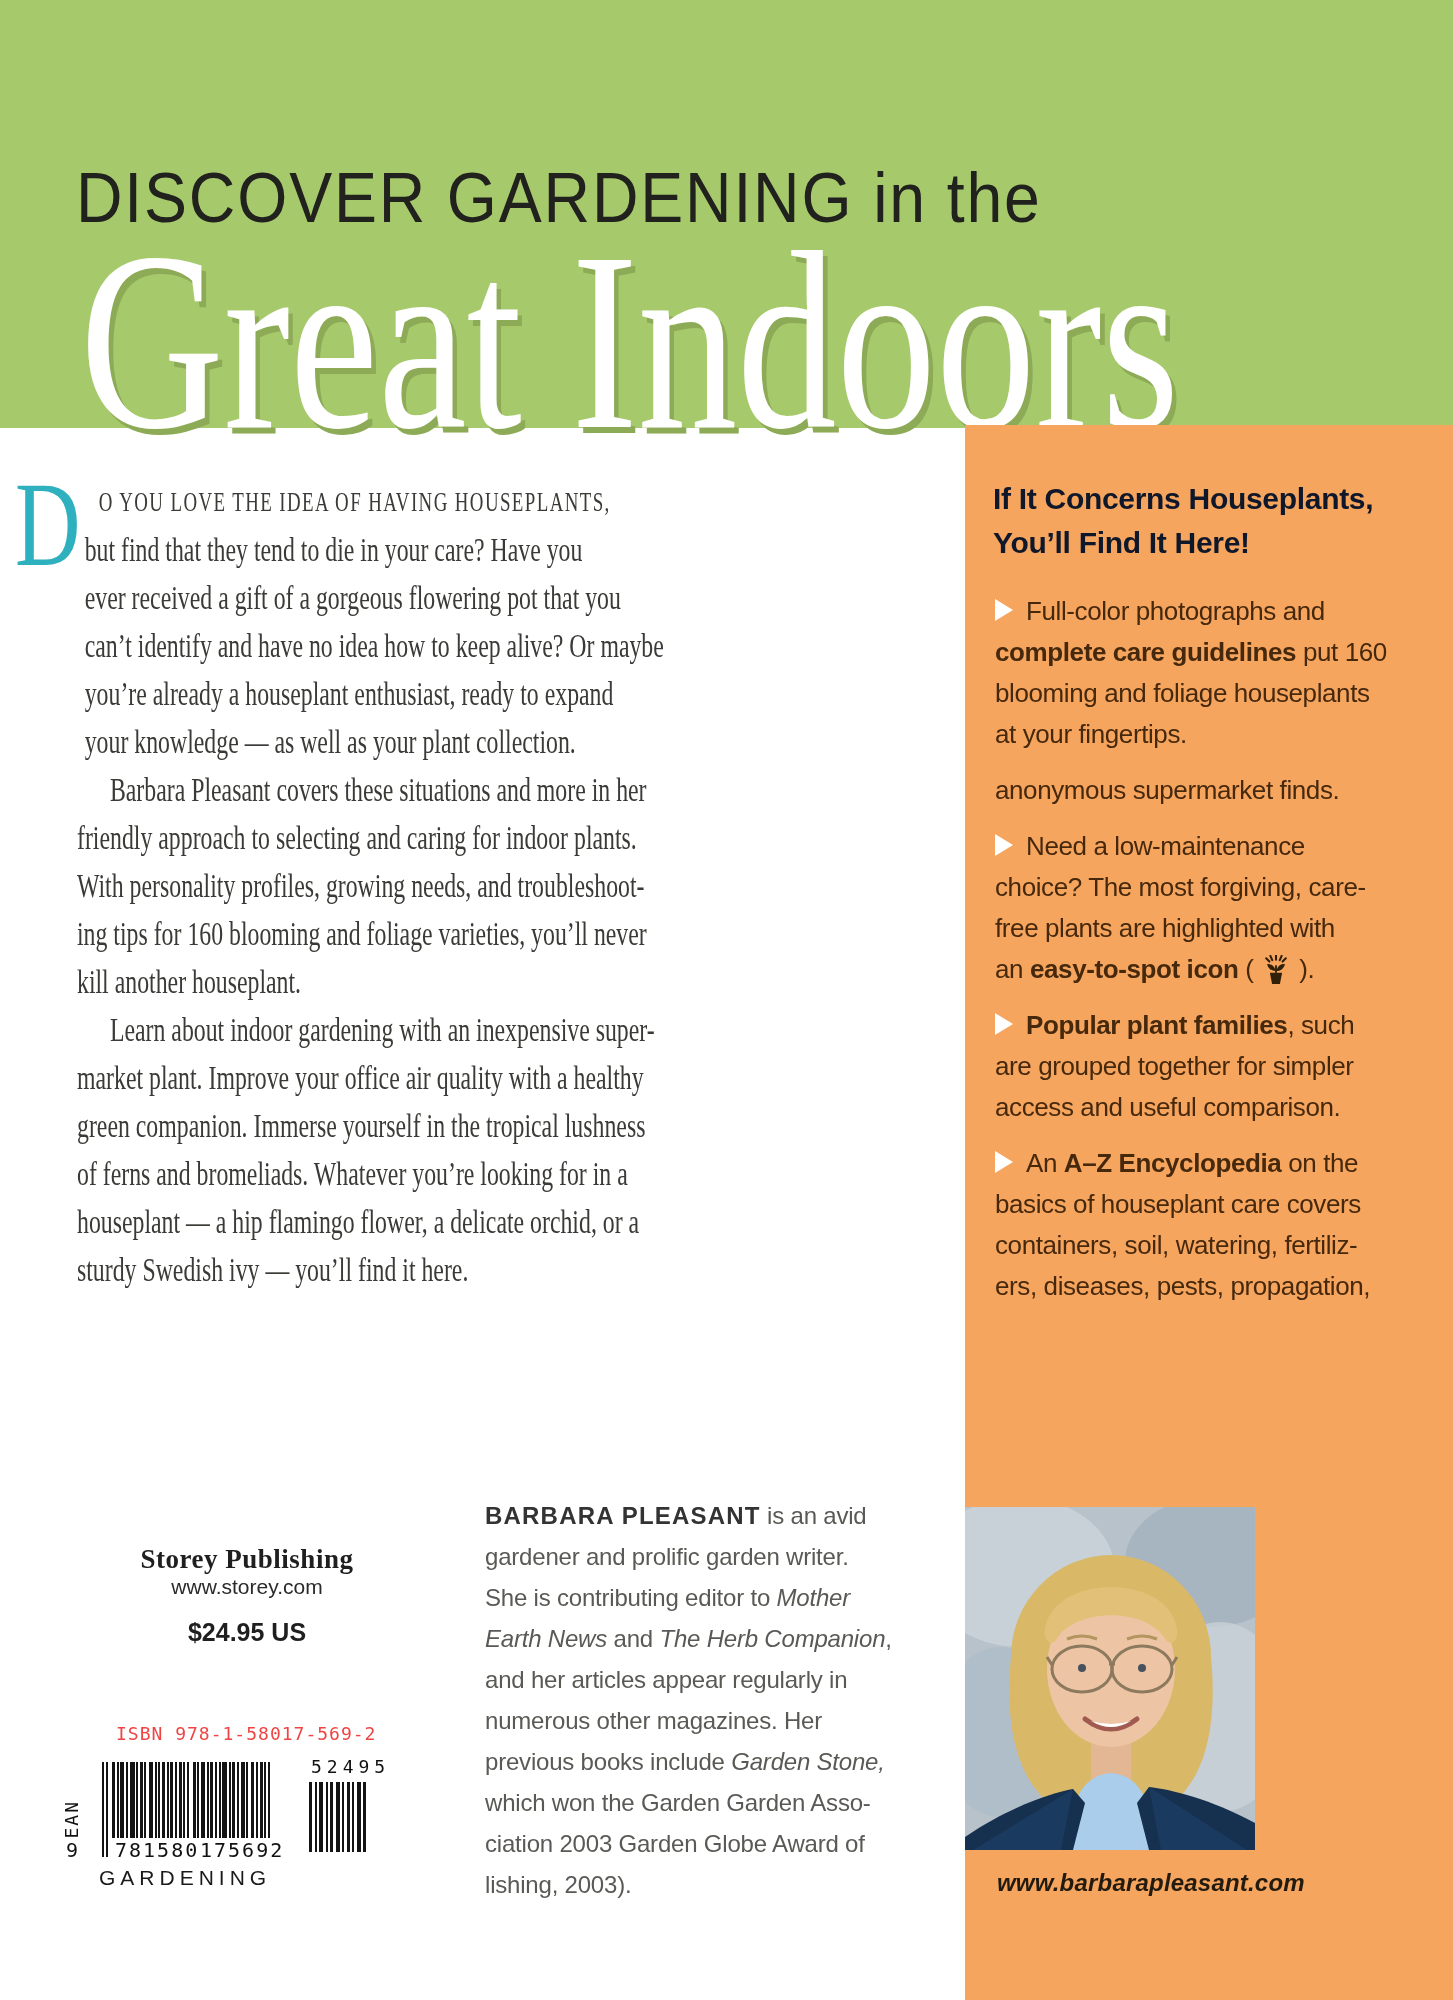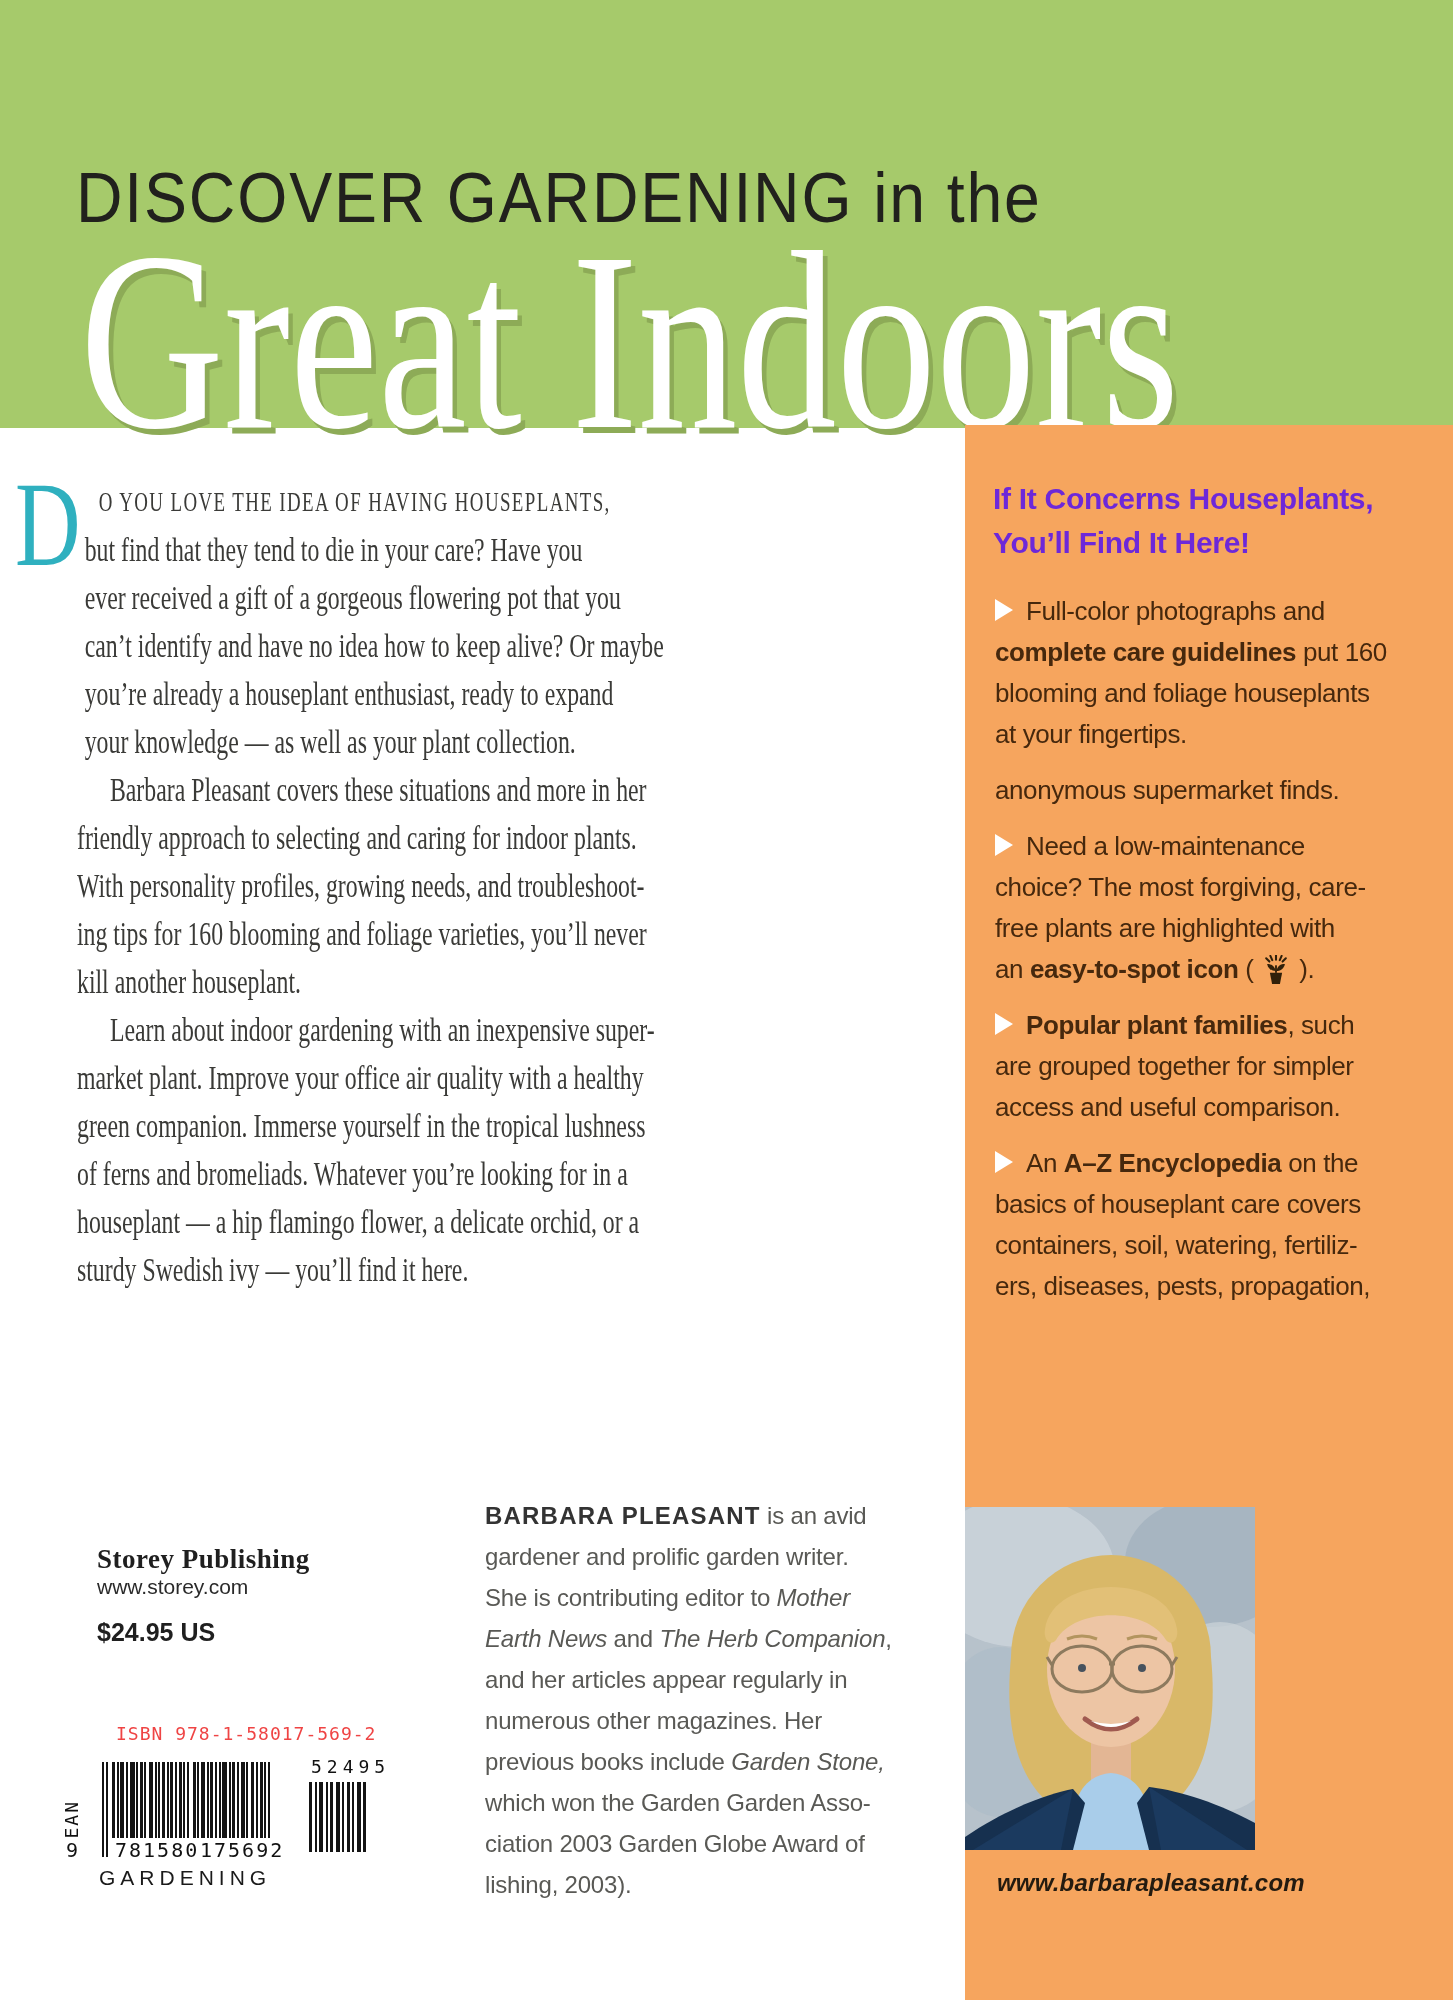--- a/index.html
+++ b/index.html
@@ -19,35 +19,35 @@
           color:var(--teal_dropcap,#2fb0bf);transform:scaleX(.75);transform-origin:left top;}
   .intro{position:absolute;left:77px;top:478px;width:940px;transform:scaleX(.70);
           transform-origin:left top;font-size:34px;line-height:48px;color:var(--body_text,#3a3a37);}
   .intro .ln{white-space:nowrap;}
   .intro .sc{font-size:27px;letter-spacing:2px;padding-left:31px;}
   .intro .p1pad{padding-left:11px;}
   .intro .ind{text-indent:47px;}
   
   .panel{position:absolute;left:965px;top:425px;width:488px;height:1575px;background:var(--orange_panel,#f6a55e);}
   .panel-heading{margin:52px 20px 0 28px;font-family:"Liberation Sans",sans-serif;font-weight:bold;
-          font-size:30px;line-height:44px;color:#6d28d9;letter-spacing:-.3px;}
+          font-size:30px;line-height:44px;color:#0f172a;letter-spacing:-.3px;}
   #bullets{margin:26px 18px 0 30px;font-family:"Liberation Sans",sans-serif;font-size:26px;
           line-height:41px;color:var(--sidebar_text,#46280d);letter-spacing:-.4px;}
   .bullet{margin-bottom:15px;}
   .bline{white-space:nowrap;}
   .b{font-weight:bold;}
   .tri{display:inline-block;width:0;height:0;border-top:11px solid transparent;
           border-bottom:11px solid transparent;border-left:18px solid #ffffff;
           margin-right:13px;transform:translateY(1px);}
   .plant-ic svg{vertical-align:-7px;}
   .photo{position:absolute;left:965px;top:1507px;width:290px;height:343px;overflow:hidden;}
   .website{position:absolute;left:997px;top:1869px;font-family:"Liberation Sans",sans-serif;
           font-style:italic;font-weight:bold;font-size:24px;color:#241b10;letter-spacing:.2px;}
   
-  .pub{position:absolute;left:97px;top:1544px;width:300px;text-align:left;color:#1f1f1f;}
+  .pub{position:absolute;left:97px;top:1544px;width:300px;text-align:center;color:#1f1f1f;}
   .pub-name{font-family:"Liberation Serif",serif;font-weight:bold;font-size:27px;line-height:30px;letter-spacing:.5px;}
   .pub-url{font-family:"Liberation Sans",sans-serif;font-size:21px;line-height:26px;color:#2a2a2a;}
   .pub-price{font-family:"Liberation Sans",sans-serif;font-weight:bold;font-size:25px;margin-top:18px;}
   
   .isbn{position:absolute;left:116px;top:1723px;font-family:"DejaVu Sans Mono",monospace;
           font-size:18px;letter-spacing:1px;color:#ef4444;}
   .ean{position:absolute;left:36px;top:1793px;width:70px;font-family:"DejaVu Sans Mono",monospace;
           font-size:18px;letter-spacing:2px;color:#111;transform:rotate(-90deg);transform-origin:center;}
   .bars{position:absolute;left:102px;top:1762px;display:flex;align-items:flex-start;}
   .bars .bar{background:#141414;}

